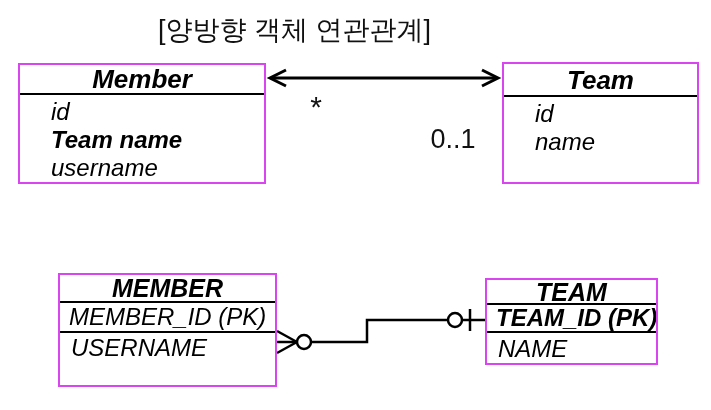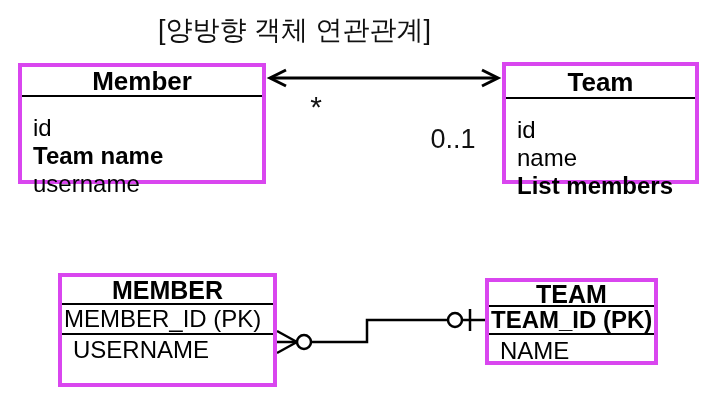--- a/index.html
+++ b/index.html
@@ -24,23 +24,24 @@
     font-size: 27px;
     font-weight: 400;
     color: #111111;
     letter-spacing: 0px;
   }
   .title-top { top: 12px; }
   .title-bottom { top: 236px; }
 
   .box {
     position: absolute;
-    border: 4px solid #d946ef;
+    border: 2px solid #d946ef;
     background: #ffffff;
     box-sizing: border-box;
+    font-style: italic;
   }
   .box-header {
     font-weight: 700;
     text-align: center;
     border-bottom: 2.5px solid #000000;
     box-sizing: border-box;
     white-space: nowrap;
     overflow: hidden;
   }
   .row, .field {
@@ -49,32 +50,32 @@
     overflow: hidden;
     font-size: 24px;
   }
   .bold { font-weight: 700; }
 
   
   .member-class { left: 18px; top: 63px; width: 248px; height: 121px; }
   .member-class .box-header { height: 30px; line-height: 29px; font-size: 26px; }
   .team-class   { left: 502px; top: 62px; width: 197px; height: 122px; }
   .team-class .box-header { height: 33px; line-height: 32px; font-size: 26px; }
-  .class-body { padding-top: 17px; }
+  .class-body { padding-top: 3px; margin-left: 20px; }
   .class-body .field { line-height: 28px; }
 
   
   .member-table { left: 58px; top: 273px; width: 219px; height: 114px; }
   .member-table .box-header { height: 28px; line-height: 27px; font-size: 25px; }
   .team-table   { left: 485px; top: 278px; width: 173px; height: 87px; }
   .team-table .box-header { height: 25px; line-height: 24px; font-size: 25px; }
   .pk-row {
     border-bottom: 2.5px solid #000000;
     box-sizing: border-box;
-    padding-left: 2px;
+    padding-left: 9px;
     white-space: nowrap;
     overflow: hidden;
     font-size: 24px;
   }
   .member-table .pk-row { height: 30px; line-height: 28px; }
   .team-table .pk-row   { height: 28px; line-height: 26px; font-weight: 700; }
   .table-body { padding-top: 1px; }
   .table-body .row { line-height: 27px; }
   .team-table .table-body .row { line-height: 30px; }
 
@@ -128,21 +129,20 @@
       <div class="field bold">Team name</div>
       <div class="field">username</div>
     </div>
   </div>
 
   <div class="box team-class">
     <div class="box-header">Team</div>
     <div class="class-body">
       <div class="field">id</div>
       <div class="field">name</div>
-      <div class="field bold">List members</div>
     </div>
   </div>
 
   <div class="multiplicity mult-many">*</div>
   <div class="multiplicity mult-zero-one">0..1</div>
 
 
   <div class="box member-table">
     <div class="box-header">MEMBER</div>
     <div class="pk-row">MEMBER_ID (PK)</div>

